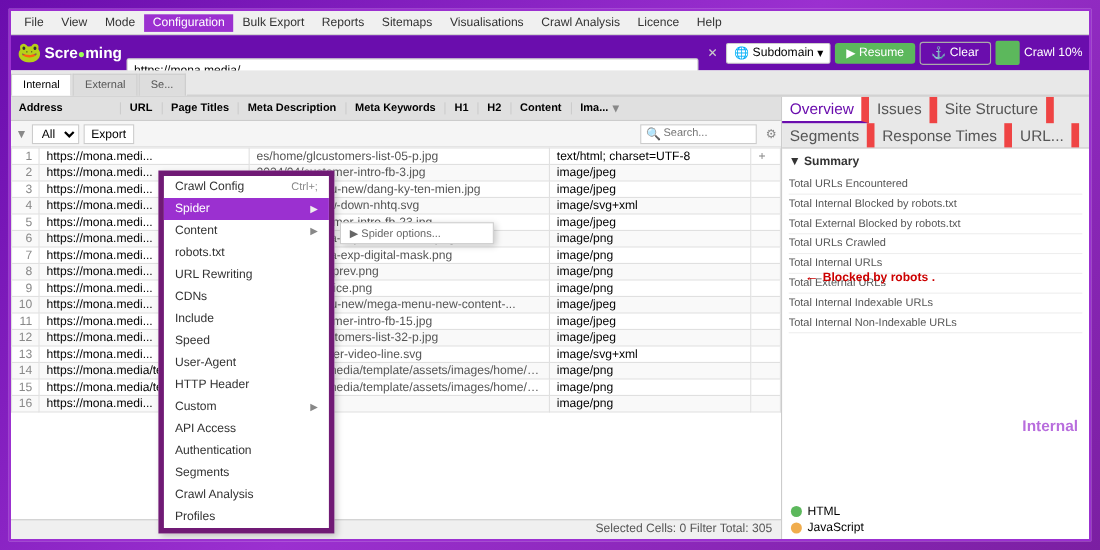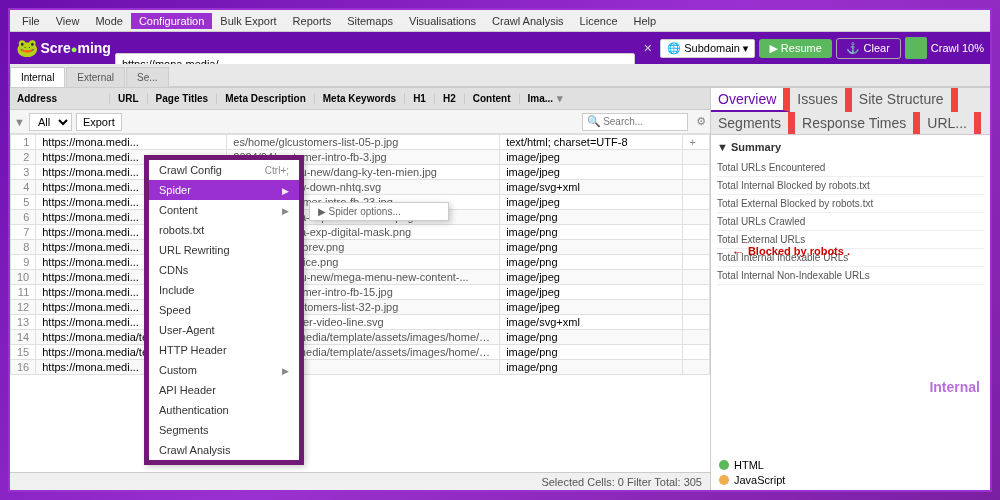--- a/index.html
+++ b/index.html
@@ -40,21 +40,21 @@
 
     
     .data-table { flex: 1; overflow: auto; }
     table { width: 100%; border-collapse: collapse; }
     td { border: 1px solid #e0e0e0; padding: 1px 6px; white-space: nowrap; overflow: hidden; max-width: 200px; text-overflow: ellipsis; }
     tr:nth-child(even) td { background: #f9f9f9; }
     .row-num { color: #888; width: 20px; text-align: right; }
     .plus-icon { color: #888; cursor: pointer; }
 
     
-    .status-bar { background: #f0f0f0; border-top: 1px solid #ccc; padding: 2px 8px; display: flex; justify-content: flex-end; align-items: center; height: 18px; font-size: 10px; color: #555; }
+    .status-bar { background: #f0f0f0; border-top: 1px solid #ccc; padding: 2px 8px; display: flex; justify-content: flex-end; align-items: flex-start; height: 18px; font-size: 10px; color: #555; }
 
     
     .right-panel { width: 280px; border-left: 1px solid #ccc; display: flex; flex-direction: column; background: #fff; }
     .right-tabs { display: flex; background: #e8e8e8; border-bottom: 1px solid #ccc; flex-wrap: wrap; }
     .right-tab { padding: 3px 7px; cursor: pointer; font-size: 14px; color: #555; border-right: 7px solid #ef4444; }
     .right-tab.active { background: #fff; color: #6a0dad; border-bottom: 2px solid #6a0dad; }
     .summary-panel { flex: 1; overflow: auto; padding: 6px; position: relative; }
     .summary-title { font-weight: bold; color: #333; margin-bottom: 6px; font-size: 11px; }
     .summary-item { padding: 3px 0; border-bottom: 1px solid #eee; color: #555; font-size: 10px; }
     .internal-label { position: absolute; bottom: 60px; right: 10px; color: #9b30d0; font-size: 14px; font-weight: bold; opacity: 0.7; }
@@ -286,20 +286,21 @@
       <div class="summary-panel">
         <div class="summary-title">
           <span>▼</span>
           <span>Summary</span>
         </div>
         <div id="summary-items">
             <div class="summary-item">Total URLs Encountered</div>
             <div class="summary-item">Total Internal Blocked by robots.txt</div>
             <div class="summary-item">Total External Blocked by robots.txt</div>
             <div class="summary-item">Total URLs Crawled</div>
+            <div class="summary-item">Total Internal URLs</div>
             <div class="summary-item">Total External URLs</div>
             <div class="summary-item">Total Internal Indexable URLs</div>
             <div class="summary-item">Total Internal Non-Indexable URLs</div>
           </div>
         <div class="internal-label">Internal</div>
       </div>
       <div class="chart-legend" id="chart-legend">
       <div class="legend-item">
             <span class="legend-dot" style="background:#5cb85c;"></span>
     <span>HTML</span>
@@ -353,32 +354,36 @@
         </div>
         <div class="dropdown-item">
           <span>HTTP Header</span>
     <span class="dropdown-shortcut"></span>
         </div>
         <div class="dropdown-item">
           <span>Custom</span>
     <span class="dropdown-shortcut"><span class="dropdown-arrow">▶</span></span>
         </div>
         <div class="dropdown-item">
-          <span>API Header</span>
+          <span>API Access</span>
     <span class="dropdown-shortcut"></span>
         </div>
         <div class="dropdown-item">
           <span>Authentication</span>
     <span class="dropdown-shortcut"></span>
         </div>
         <div class="dropdown-item">
           <span>Segments</span>
     <span class="dropdown-shortcut"></span>
         </div>
         <div class="dropdown-item">
           <span>Crawl Analysis</span>
+    <span class="dropdown-shortcut"></span>
+        </div>
+        <div class="dropdown-item">
+          <span>Profiles</span>
     <span class="dropdown-shortcut"></span>
         </div>
       </div>
 
   <div style="position: absolute; right: 140px; top: 155px; color: rgb(204, 0, 0); font-size: 13px; font-weight: bold; z-index: 200;">← <span style="color:#cc0000; font-size:11px;">Blocked by robots .</span></div>
     </div>
 </div>
 
 </body></html>

